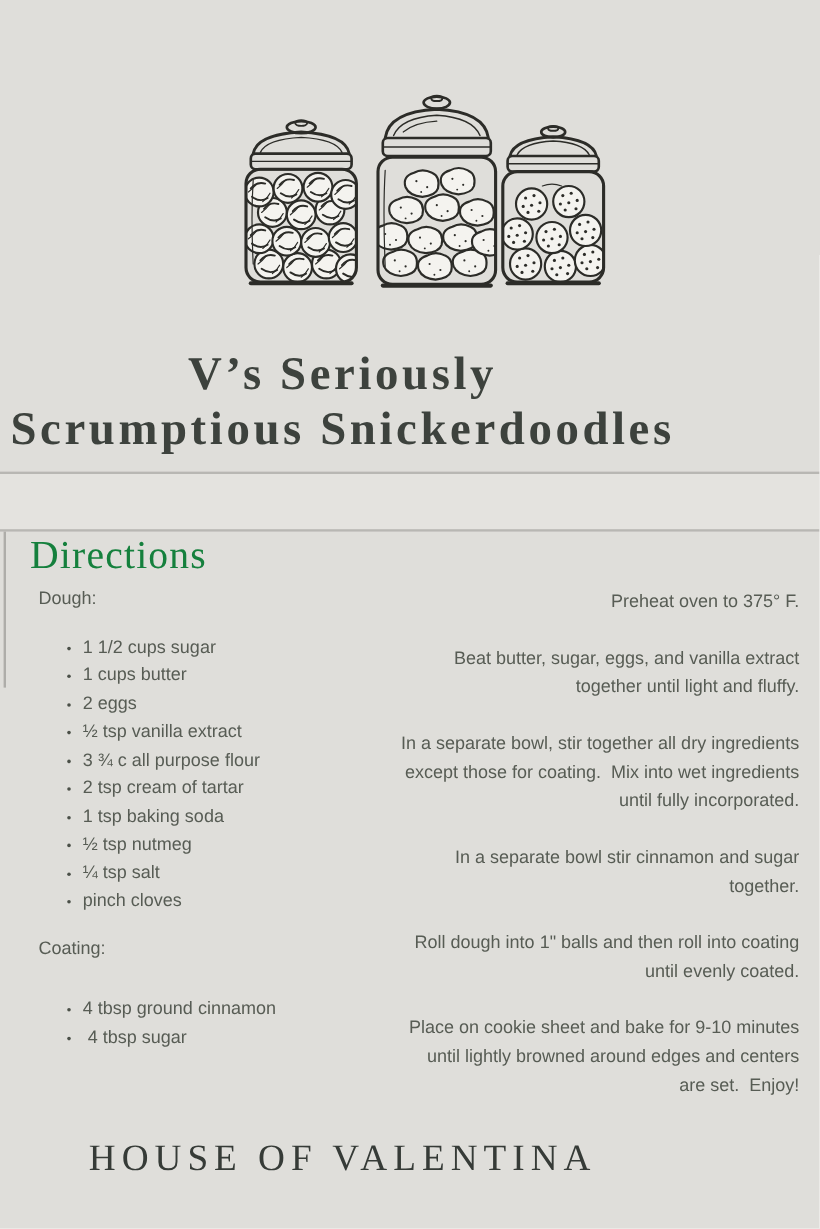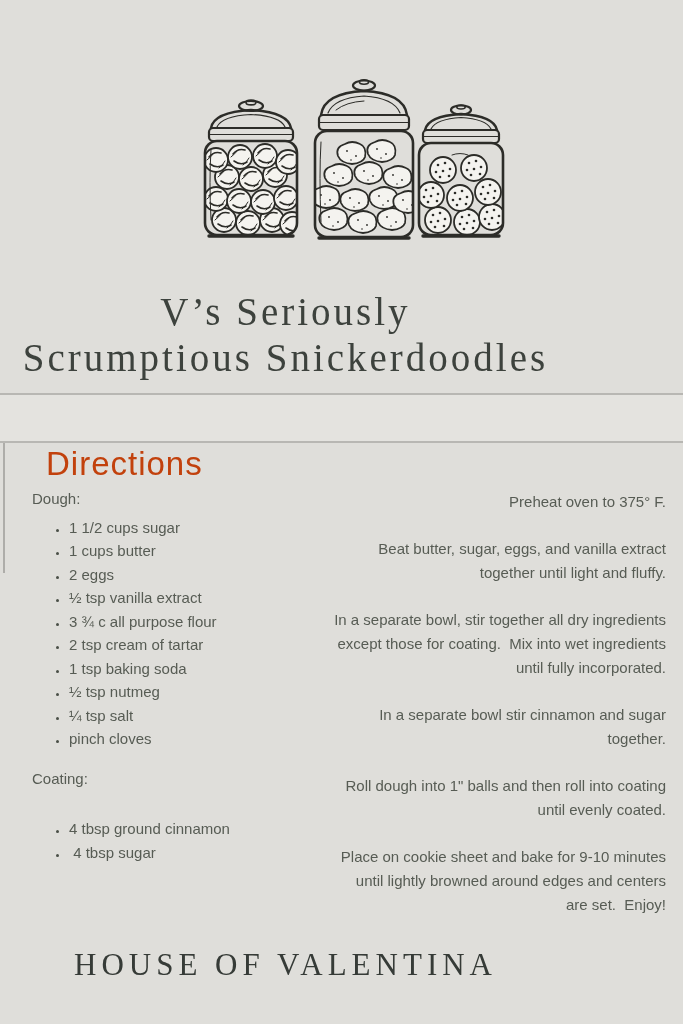--- a/index.html
+++ b/index.html
@@ -8,43 +8,43 @@
     background:#dfdeda; font-family:"Liberation Sans", sans-serif; color:#575c54;
   }
   .jars-wrap { position:absolute; top:70px; left:176px; width:330px; height:188px; }
   .jars-wrap svg { display:block; }
   .ink { stroke:#2c2c28; fill:none; stroke-linecap:round; stroke-linejoin:round; }
   .cfill { fill:#f4f3ef; }
   .dot { fill:#2c2c28; stroke:none; }
 
   .title {
     position:absolute; top:289px; left:0; width:571px; margin:0; text-align:center;
-    font-family:"Liberation Serif", serif; font-weight:400; color:#3d423d;
+    font-family:"Liberation Serif", serif; font-weight:700; color:#3d423d;
     font-size:39px; line-height:46px; letter-spacing:3px;
   }
   .title span { display:block; }
 
   .band {
     position:absolute; top:393px; left:0; right:0; height:46px;
     background:#e4e3df; border-top:2px solid #b8b7b3; border-bottom:2px solid #b8b7b3;
   }
   .left-edge-line { position:absolute; top:443px; left:3px; width:2px; height:130px; background:#aeada9; }
 
   .directions-heading {
-    position:absolute; top:445px; left:46px; margin:0;
-    font-family:Liberation Sans, sans-serif; font-weight:400; letter-spacing:1px;
-    font-size:33px; color:#c2410c;
+    position:absolute; top:445px; left:25px; margin:0;
+    font-family:Liberation Serif, serif; font-weight:400; letter-spacing:1px;
+    font-size:33px; color:#15803d;
   }
 
   .col-left { position:absolute; top:487px; left:32px; width:292px; font-size:15px; line-height:23.5px; }
   .col-right { position:absolute; top:490px; left:330px; width:336px; font-size:15px; line-height:24px; }
 
   .section-label { margin:0; }
   .coating-label { margin-top:16px; }
-  ul.ing-list { margin:5px 0 0 0; padding:0 0 0 37px; list-style:disc; }
+  ul.ing-list { margin:17px 0 0 0; padding:0 0 0 37px; list-style:disc; }
   ul.ing-list.coating { margin-top:27px; }
   ul.ing-list li { white-space:pre-wrap; }
   ul.ing-list li::marker { font-size:11px; color:#4a4f47; }
 
   .step { margin:0 0 23px 0; white-space:pre-wrap;text-align:right; }
 
   .footer {
     position:absolute; top:947px; left:0; width:571px; text-align:center;
     font-family:"Liberation Serif", serif; font-size:31px; letter-spacing:5px;
     color:#363b37;

